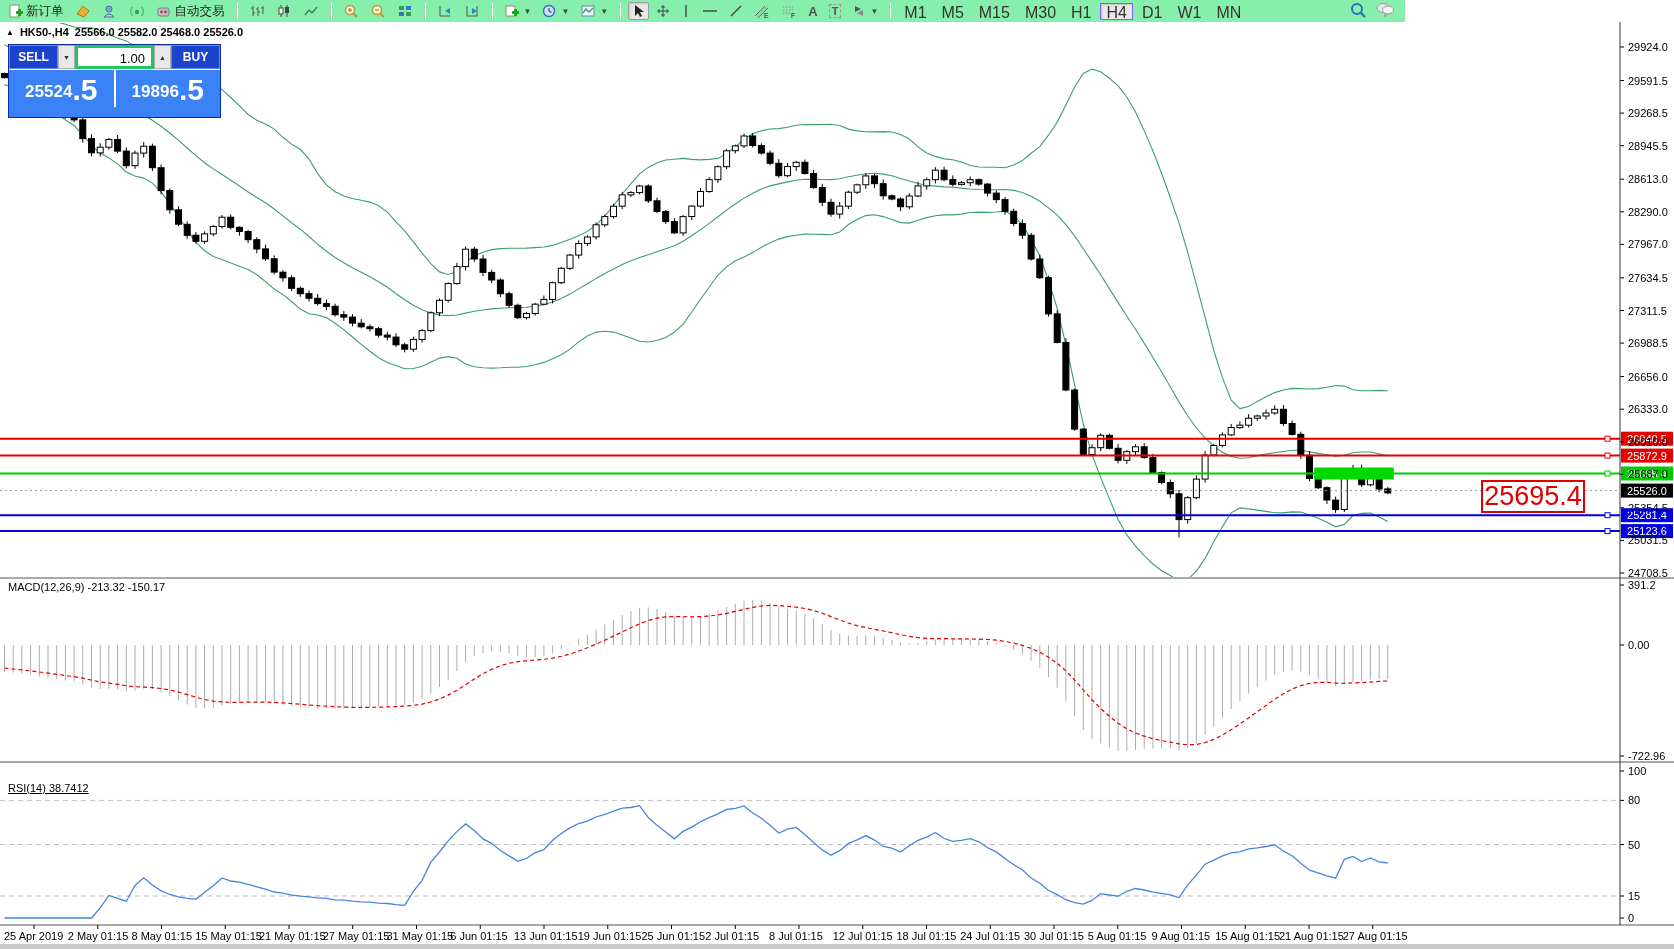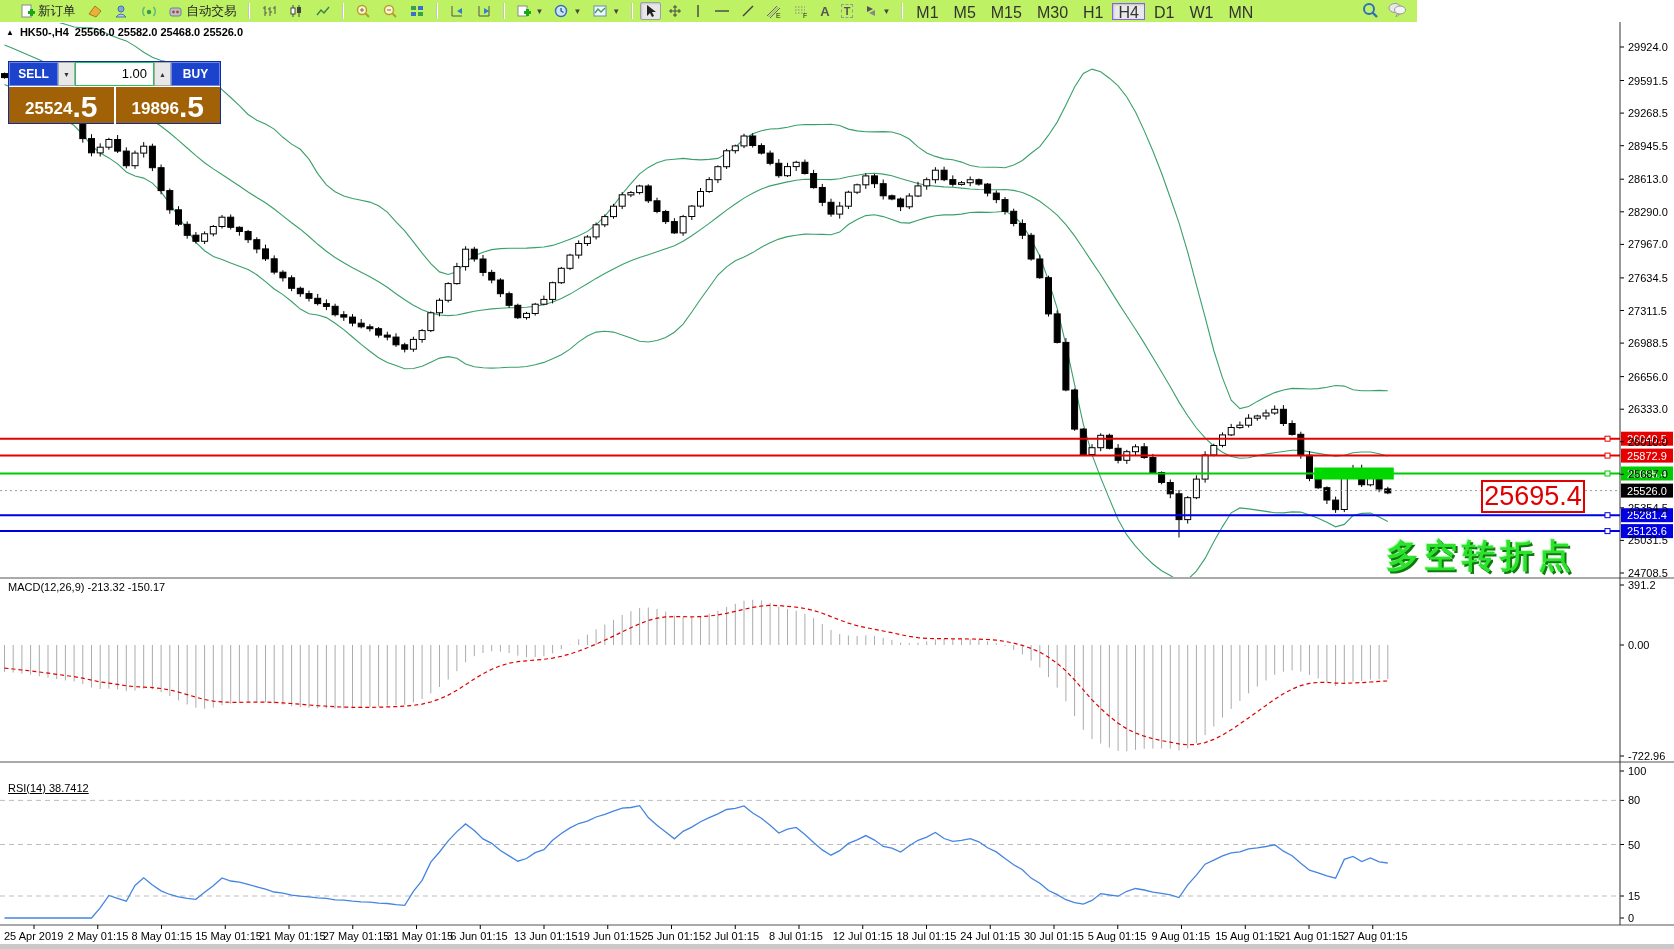--- a/index.html
+++ b/index.html
@@ -1,39 +1,39 @@
 <!DOCTYPE html>
 <html><head>
 <meta charset="utf-8">
 <style>
   html,body{margin:0;padding:0;background:#fff;}
   #app{position:relative;width:1674px;height:949px;font-family:"Liberation Sans",sans-serif;overflow:hidden;background:#fff;}
   
-  #toolbar{position:absolute;left:0;top:0;width:1405px;height:22px;background:#bef264;border-bottom:1px solid #c9c9c9;display:flex;align-items:center;font-size:12px;color:#222;padding-left:12px;}
+  #toolbar{position:absolute;left:0;top:0;width:1405px;height:22px;background:#86efac;border-bottom:1px solid #c9c9c9;display:flex;align-items:center;font-size:12px;color:#222;}
   .tgroup{display:flex;align-items:center;gap:3px;padding:0 4px;height:22px;}
   .vsep{width:1px;height:16px;background:#c4c4c4;margin:0 3px;border-right:1px solid #fff;}
   .tbtn{display:flex;align-items:center;gap:3px;padding:1px 3px;border:1px solid transparent;border-radius:2px;height:18px;box-sizing:border-box;}
   .tbtn.active{border:1px solid #9aa0a6;background:#e7e7e7;box-shadow:inset 1px 1px 2px rgba(0,0,0,.15);}
   .tbtn svg{display:block;}
   .caret{font-size:8px;color:#444;margin-left:1px;}
   .tflabel{padding:1px 5px;color:#333;font-size:16px;border:1px solid transparent;height:17px;line-height:15px;box-sizing:border-box;}
   .tflabel.active{border:1px solid #8b5cf6;background:#e9e9e9;box-shadow:inset 1px 1px 2px rgba(0,0,0,.18);}
   #toolbar-right{margin-left:auto;display:flex;align-items:center;gap:8px;padding-right:10px;}
   .cn{font-size:12.5px;}
   
   #chartwin{position:absolute;left:0;top:22px;width:1674px;height:927px;background:#fff;}
   #chart-svg{position:absolute;left:0;top:0;}
   #chart-title{position:absolute;left:6px;top:4px;font-size:11px;font-weight:bold;color:#000;display:flex;gap:6px;align-items:center;}
   #chart-title .tri{font-size:8px;}
   
-  #panel{position:absolute;left:8px;top:39px;width:213px;height:63px;background:#a16207;border:1px solid #0d2d9e;box-sizing:border-box;}
+  #panel{position:absolute;left:8px;top:22px;width:213px;height:74px;background:#3b82f6;border:1px solid #0d2d9e;box-sizing:border-box;}
   #panel .row1{display:flex;height:24px;}
   .pbtn{width:49px;background:#1c43cc;color:#fff;font-size:12px;font-weight:bold;display:flex;align-items:center;justify-content:center;border:1px solid #6c85ea;box-sizing:border-box;}
   .spin{width:17px;background:#e8e8e8;border:1px solid #aaa;box-sizing:border-box;display:flex;align-items:center;justify-content:center;font-size:7px;color:#333;}
-  #vol{flex:1;background:#fff;border:1px solid #22c55e;box-sizing:border-box;font-size:13px;text-align:right;padding-right:6px;line-height:22px;color:#000;}
+  #vol{flex:1;background:#fff;border:3px solid #22c55e;box-sizing:border-box;font-size:13px;text-align:right;padding-right:6px;line-height:22px;color:#000;}
   #panel .row2{display:flex;height:37px;border-top:1px solid #fff;}
   .pprice{flex:1;color:#fff;display:flex;align-items:flex-end;justify-content:center;padding-bottom:2px;}
   .pprice .main{font-size:17px;font-weight:bold;line-height:26px;}
   .pprice .big{font-size:30px;font-weight:bold;line-height:30px;}
   .pdiv{width:2px;background:#fff;}
   
   .indlabel{position:absolute;left:8px;font-size:11px;color:#000;}
   
   #price-box{position:absolute;left:1481px;top:438px;width:100px;height:29px;background:#fff;border:2px solid #e00000;color:#e00000;font-size:27px;display:flex;align-items:center;justify-content:center;letter-spacing:0px;}
   #turning{position:absolute;left:1386px;top:512px;font-size:33px;font-weight:bold;color:#2de22d;letter-spacing:5px;text-shadow:2px 2px 0 #0d7a0d, -1px -1px 0 #b9ffb9;}
@@ -949,15 +949,14 @@
           <span class="main">19896</span>
           <span class="big">.5</span>
         </div>
       </div>
     </div>
 
     <div class="indlabel" style="top:559px;">MACD(12,26,9) -213.32 -150.17</div>
     <div class="indlabel" style="top:760px;text-decoration:underline;">RSI(14) 38.7412</div>
 
     <div id="price-box" style="top: 458.468px;">25695.4</div>
-    <div id="turning">多空转折点</div>
   </div>
 </div>
 
 </body></html>

